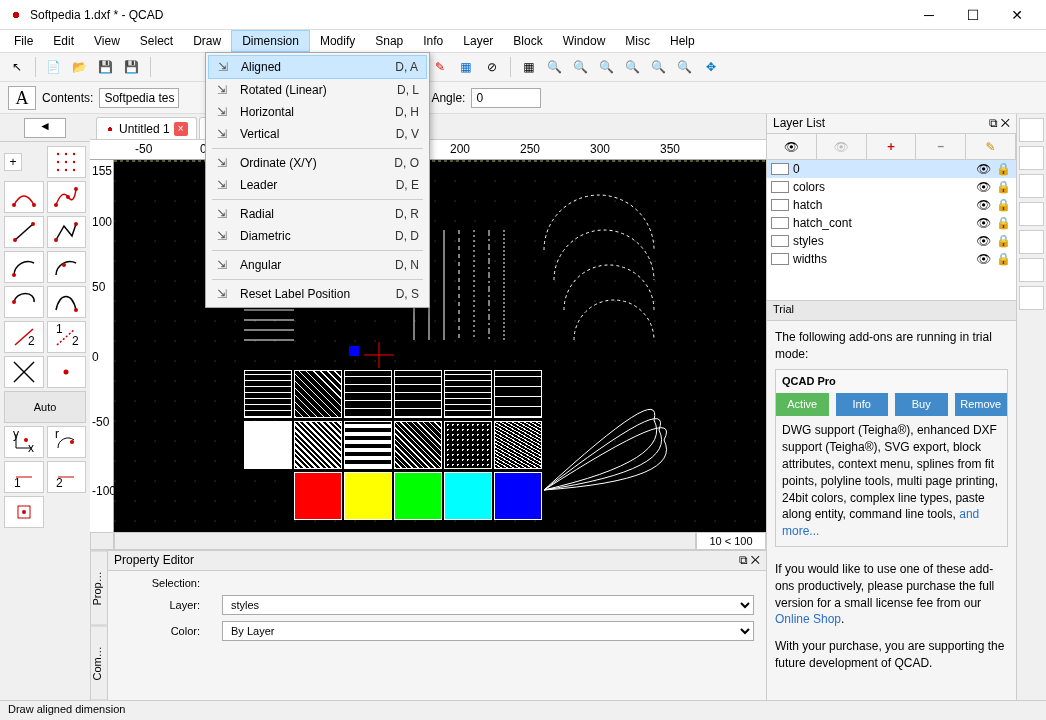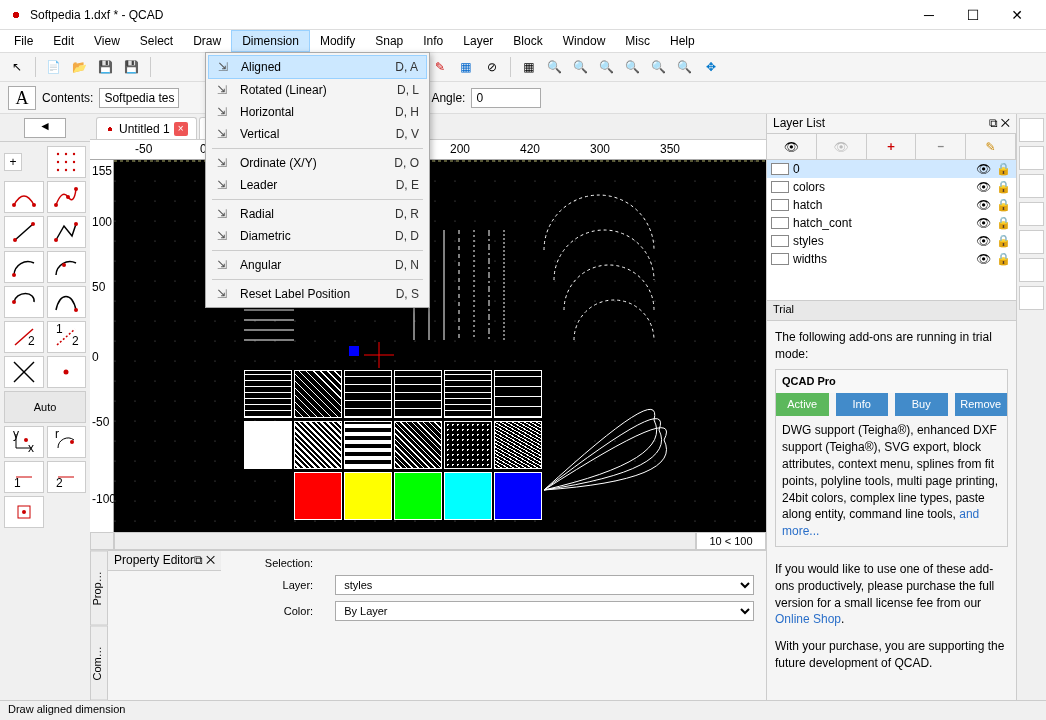--- a/index.html
+++ b/index.html
@@ -49,21 +49,21 @@
 .canvas-scroll-h { height: 18px; background: #eee; display: flex;}
 .canvas-scroll-h .sb { flex: 1; border: 1px solid #ccc; }
 .canvas-scroll-h .zoom-readout { width: 70px; text-align: center; font-size: 11px; border: 1px solid #ccc; background: #fff; line-height: 16px;}
 
 .swatch-row { position: absolute; display: flex; gap: 2px; }
 .swatch { width: 48px; height: 48px; border: 1px solid #fff; }
 
 .prop-panel { height: 150px; border-top: 1px solid #ccc; background: #f5f5f5; display: flex; }
 .vtabs { width: 18px; display: flex; flex-direction: column; }
 .vtab { flex: 1; border: 1px solid #ccc; writing-mode: vertical-rl; transform: rotate(180deg); text-align: center; font-size: 11px; background: #eee; }
-.prop-body { flex: 1; display: flex; }
+.prop-body { flex: 1; display: flex; flex-direction: column; }
 .prop-title { height: 20px; background: #eee; border-bottom: 1px solid #ccc; padding: 2px 6px; display: flex; justify-content: space-between; font-size: 11px;}
 .prop-content { flex: 1; padding: 6px 12px; overflow: hidden; }
 .prop-row { display: flex; align-items: center; margin-bottom: 6px; gap: 22px; }
 .prop-row label { width: 80px; text-align: right; font-size: 11px; }
 .prop-row select, .prop-row .combo { flex: 1; height: 20px; border: 1px solid #aaa; background: #fff; font-size: 11px; padding: 0 4px; }
 
 .right-panel { width: 250px; background: #f5f5f5; border-left: 1px solid #ccc; display: flex; flex-direction: column; }
 .layer-header { height: 20px; border-bottom: 1px solid #ccc; padding: 2px 6px; display: flex; justify-content: space-between; font-size: 11px; }
 .layer-toolbar { height: 26px; border-bottom: 1px solid #ccc; display: flex; }
 .layer-toolbar .lt-btn { flex: 1; border-right: 1px solid #ccc; display: flex; align-items: center; justify-content: center; }
@@ -323,32 +323,32 @@
           <span class="close-x">×</span>
         </div>
       </div>
     <div class="canvas-wrap">
       <div class="ruler-h" id="ruler-h">
           <span class="tick" style="left: 45px;">-50</span>
           <span class="tick" style="left: 110px;">0</span>
           <span class="tick" style="left: 175px;">50</span>
           <span class="tick" style="left: 295px;">150</span>
           <span class="tick" style="left: 360px;">200</span>
-          <span class="tick" style="left: 430px;">420</span>
+          <span class="tick" style="left: 430px;">250</span>
           <span class="tick" style="left: 500px;">300</span>
           <span class="tick" style="left: 570px;">350</span>
         </div>
       <div class="canvas-inner">
         <div class="ruler-v" id="ruler-v">
             <span class="tick" style="top: 4px;">155</span>
             <span class="tick" style="top: 55px;">100</span>
             <span class="tick" style="top: 120px;">50</span>
             <span class="tick" style="top: 190px;">0</span>
             <span class="tick" style="top: 255px;">-50</span>
-            <span class="tick" style="top: 332px;">-100</span>
+            <span class="tick" style="top: 324px;">-100</span>
           </div>
         <div class="canvas">
 
           <svg width="100%" height="100%" style="position:absolute;inset:0">
 
             <defs>
                 <pattern id="gd" width="20" height="20" patternUnits="userSpaceOnUse">
                   <circle cx="1" cy="1" r="0.6" fill="#666"></circle>
                 </pattern>
               </defs>

